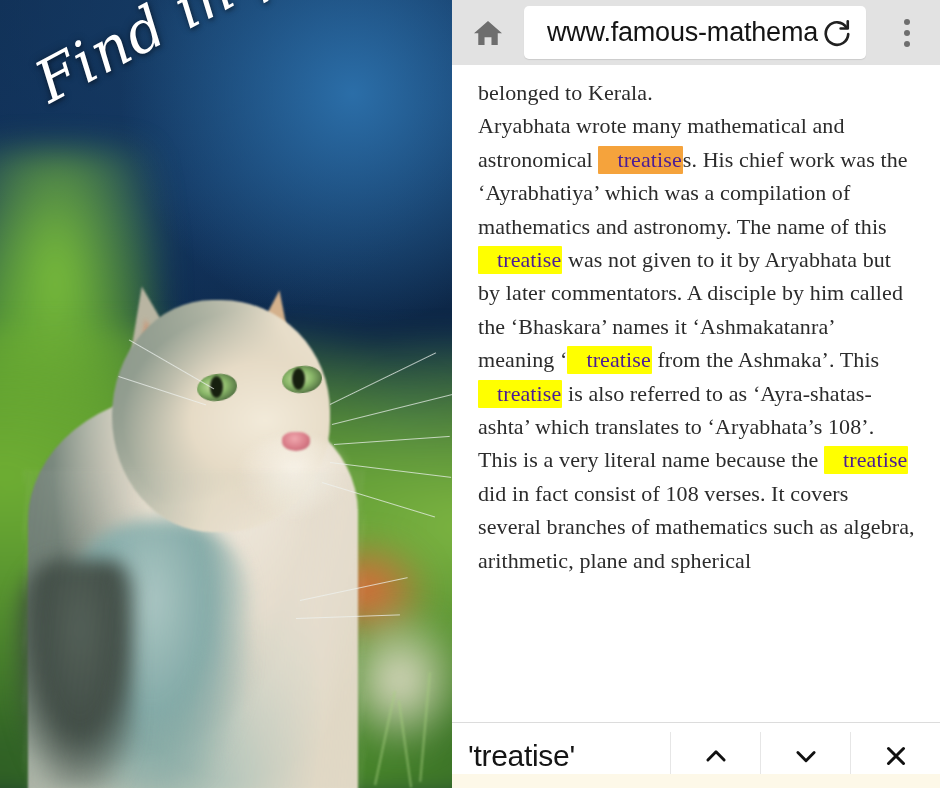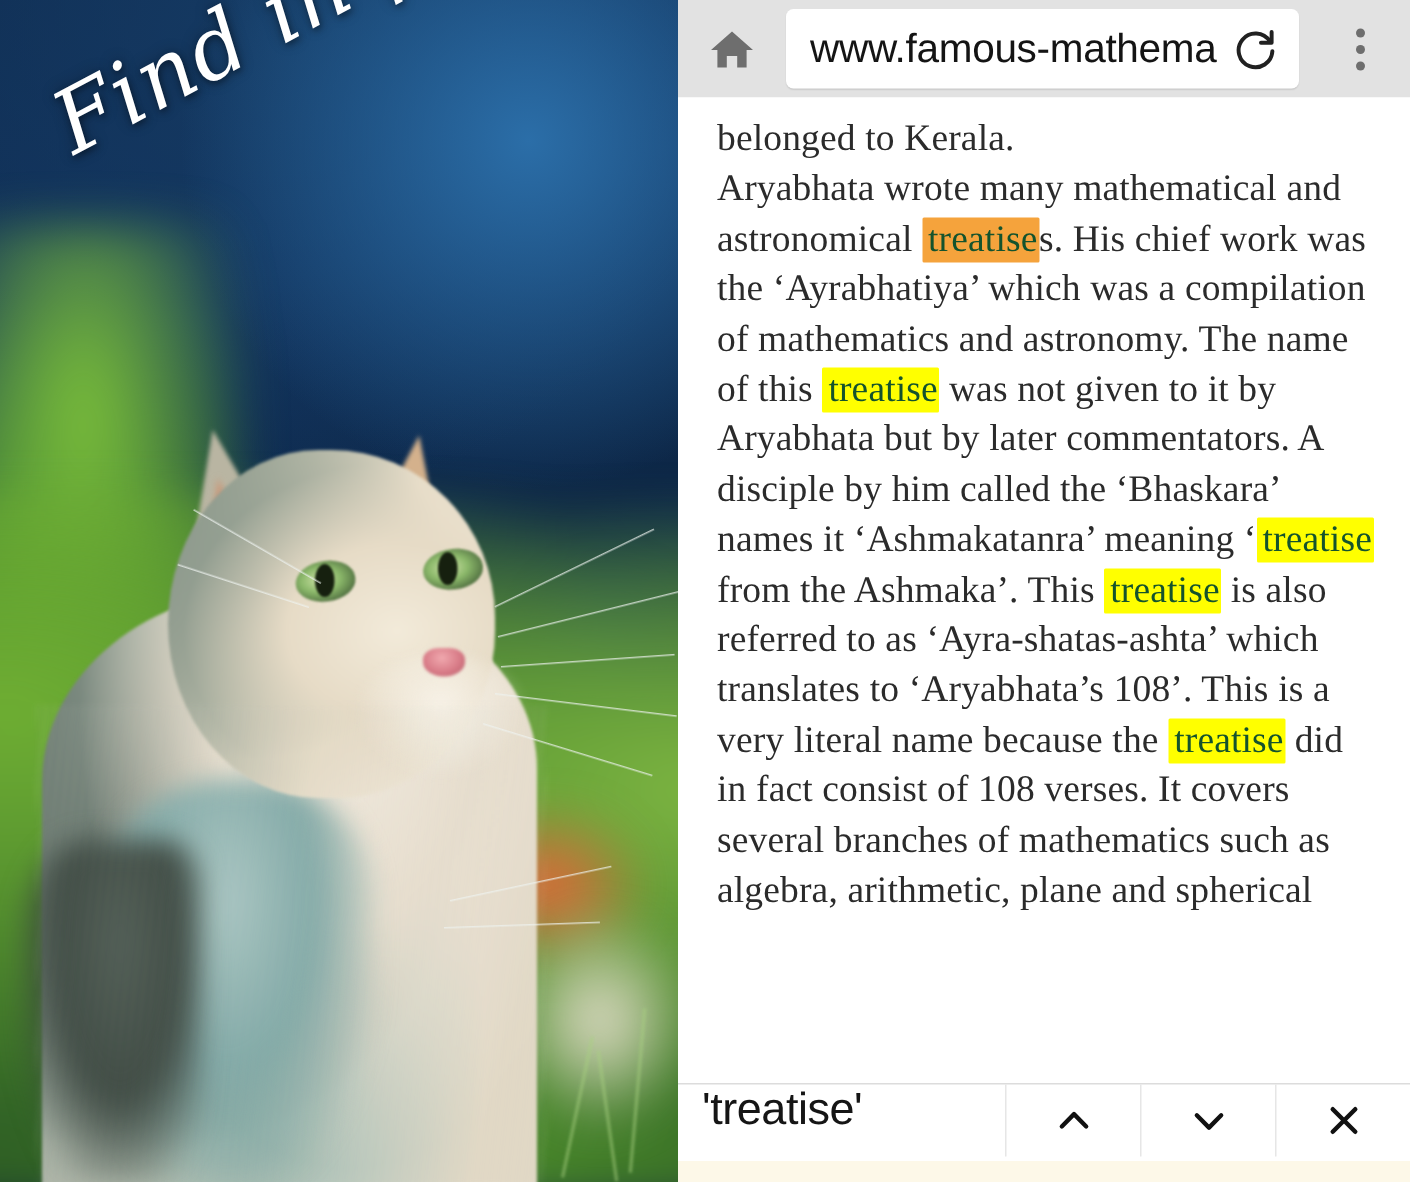--- a/index.html
+++ b/index.html
@@ -180,21 +180,21 @@
     position:absolute; left:0; top:0; width:488px; height:65px;
     background:#e2e2e2; display:flex; align-items:center;
   }
   #home-button {
     width:72px; height:65px; display:flex; align-items:center; justify-content:center;
     flex:0 0 auto;
   }
   #url-pill {
     flex:1 1 auto; height:53px; margin:0 8px 0 0; background:#fff;
     border-radius:5px; display:flex; align-items:center; padding:0 14px 0 16px;
-    overflow:hidden; box-shadow:0 1px 1px rgba(0,0,0,.10);
+    overflow:hidden; box-shadow:0 1px 1px rgba(0,0,0,.10);text-align:right;
   }
   #url-text {
     flex:1 1 auto; font-size:27px; color:#141414; letter-spacing:-.2px;
     white-space:nowrap; overflow:hidden;
   }
   #reload-button { flex:0 0 auto; width:30px; height:30px; margin-left:4px; }
   #menu-button {
     width:66px; height:65px; display:flex; align-items:center; justify-content:center;
     flex:0 0 auto;
   }
@@ -203,38 +203,38 @@
 
   
   #page-content {
     position:absolute; left:0; top:65px; width:488px; height:657px;
     background:#fff; overflow:hidden;
     padding:0 24px 0 26px;
   }
   #page-content p, #page-content h2 { color:#2b2b2b; }
   .body-par {
     font-family:"Liberation Serif", serif;
-    font-size:25px; line-height:33.4px; color:#33373a;
+    font-size:22px; line-height:33.4px; color:#33373a;
     letter-spacing:.1px;
   }
   #intro-tail { margin-top:11px; }
   #section-heading {
     font-family:"Liberation Sans", sans-serif;
     font-weight:700; font-size:38px; line-height:44px;
     color:#2a2a2a; margin:27px 0 14px 0; letter-spacing:-.6px;
   }
-  mark { padding:1px 1px 2px 4px; border-radius:1px; color:#14532d; }
+  mark { padding:1px 1px 2px 19px; border-radius:1px; color:#4c1d95; }
   mark.hl { background:#ffff00; }
   mark.hl-active { background:#f5a33c; }
 
   
   #find-bar {
     position:absolute; left:0; bottom:0; width:488px; height:66px;
     background:#ffffff; border-top:1px solid #dcdcdc;
-    display:flex; align-items:flex-start;
+    display:flex; align-items:center;
   }
   #find-query {
     flex:1 1 auto; padding-left:16px; font-size:30px; color:#151515;
     font-family:"Liberation Sans", sans-serif; letter-spacing:-.3px;
     white-space:nowrap; overflow:hidden;
   }
   .find-btn {
     flex:0 0 auto; width:90px; height:48px;
     display:flex; align-items:center; justify-content:center;
     border-left:1px solid #e6e6e6;

